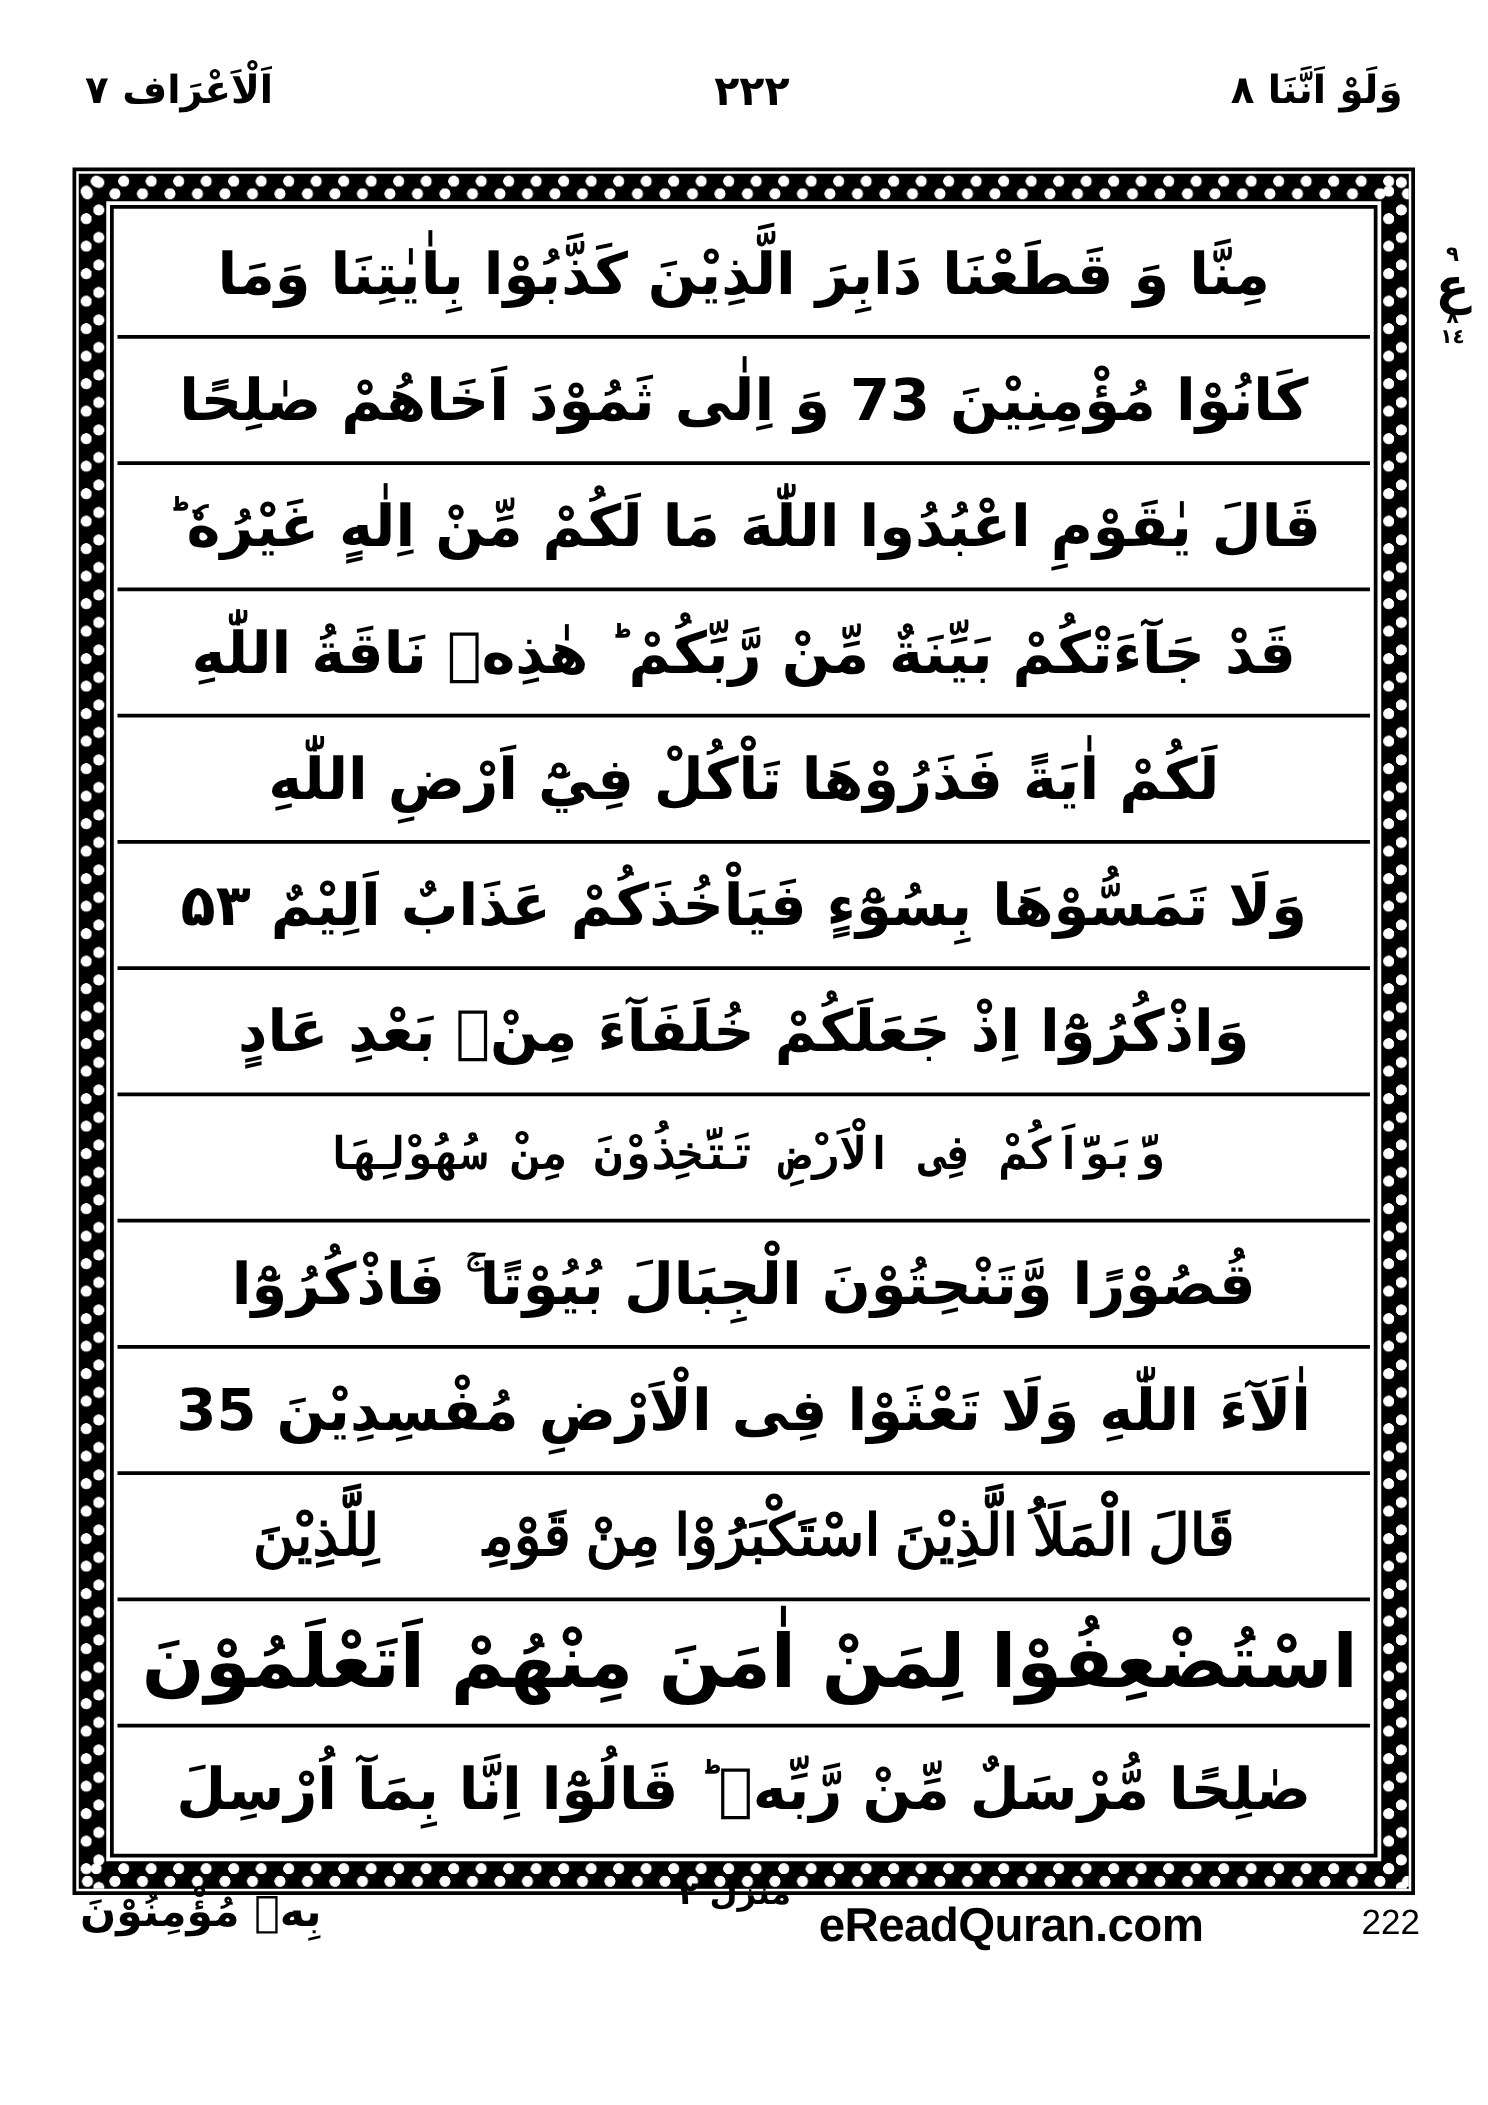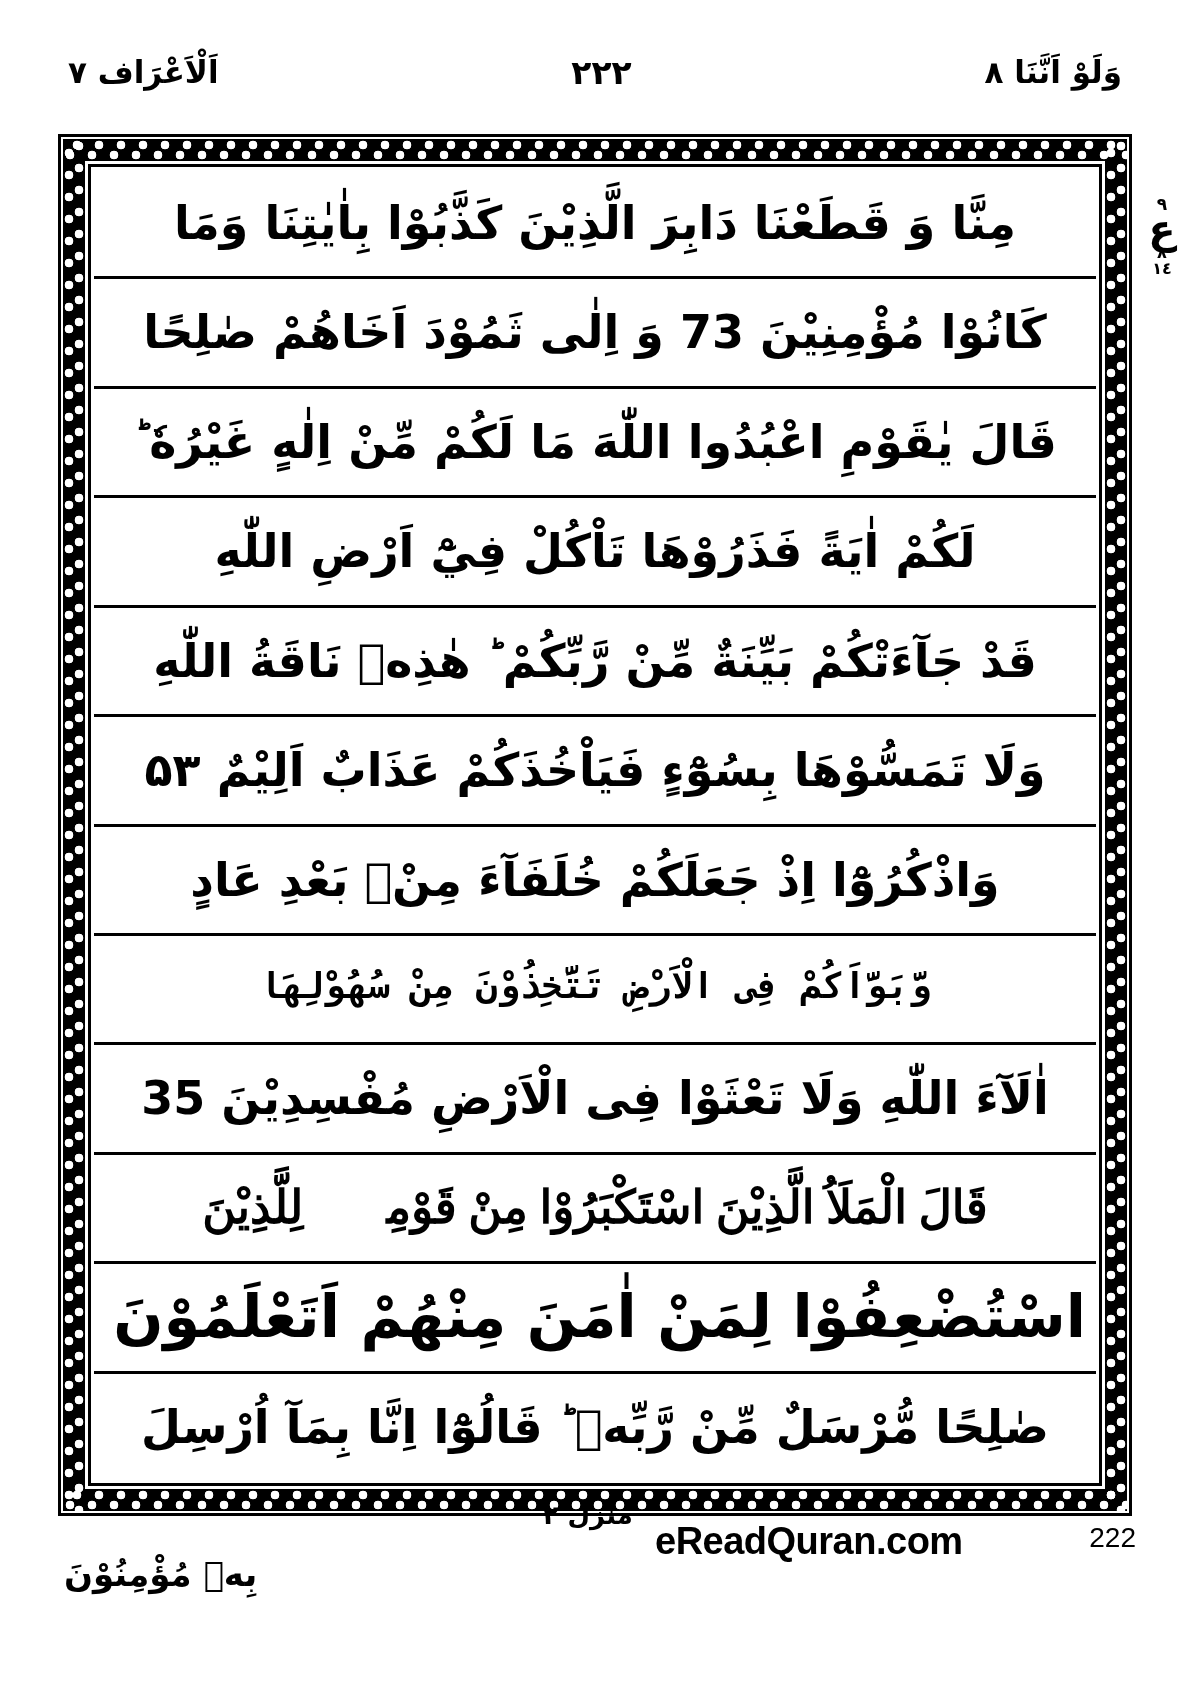--- a/index.html
+++ b/index.html
@@ -135,21 +135,20 @@
   .page-footer{
     position:absolute;
     left:0;right:0;top:1500px;height:160px;
   }
   .catchword{
     position:absolute;
     left:64px;top:10px;
     font-size:34px;font-weight:bold;
     direction:rtl;
     white-space:nowrap;
-    margin-top:44px;
   }
   .manzil{
     position:absolute;
     left:50%;top:0px;
     transform:translateX(-58%);
     font-size:26px;font-weight:bold;
     direction:rtl;
     white-space:nowrap;
   }
   .watermark{
@@ -198,33 +197,36 @@
     <div class="ayah-line">
       <span class="ayah-text" style="font-size: 46px;">مِنَّا وَ قَطَعْنَا دَابِرَ الَّذِيْنَ كَذَّبُوْا بِاٰيٰتِنَا وَمَا</span>
     </div>
     <div class="ayah-line">
       <span class="ayah-text" style="font-size: 46px;">كَانُوْا مُؤْمِنِيْنَ 73 وَ اِلٰى ثَمُوْدَ اَخَاهُمْ صٰلِحًا</span>
     </div>
     <div class="ayah-line">
       <span class="ayah-text" style="font-size: 46px;">قَالَ يٰقَوْمِ اعْبُدُوا اللّٰهَ مَا لَكُمْ مِّنْ اِلٰهٍ غَيْرُهٗ ؕ</span>
     </div>
     <div class="ayah-line">
+      <span class="ayah-text" style="font-size: 46px;">قَدْ جَآءَتْكُمْ بَيِّنَةٌ مِّنْ رَّبِّكُمْ ؕ هٰذِهٖ نَاقَةُ اللّٰهِ</span>
+    </div>
+    <div class="ayah-line">
       <span class="ayah-text" style="font-size: 46px;">لَكُمْ اٰيَةً فَذَرُوْهَا تَاْكُلْ فِيْٓ اَرْضِ اللّٰهِ</span>
     </div>
     <div class="ayah-line">
-      <span class="ayah-text" style="font-size: 46px;">قَدْ جَآءَتْكُمْ بَيِّنَةٌ مِّنْ رَّبِّكُمْ ؕ هٰذِهٖ نَاقَةُ اللّٰهِ</span>
-    </div>
-    <div class="ayah-line">
       <span class="ayah-text" style="font-size: 46px;">وَلَا تَمَسُّوْهَا بِسُوْٓءٍ فَيَاْخُذَكُمْ عَذَابٌ اَلِيْمٌ ۵۳</span>
     </div>
     <div class="ayah-line">
       <span class="ayah-text" style="font-size: 46px;">وَاذْكُرُوْٓا اِذْ جَعَلَكُمْ خُلَفَآءَ مِنْۢ بَعْدِ عَادٍ</span>
     </div>
     <div class="ayah-line">
       <span class="ayah-text" style="font-size: 36px; font-family: Liberation Mono, monospace;">وَّبَوَّاَكُمْ فِى الْاَرْضِ تَتَّخِذُوْنَ مِنْ سُهُوْلِهَا</span>
+    </div>
+    <div class="ayah-line">
+      <span class="ayah-text" style="font-size: 46px;">قُصُوْرًا وَّتَنْحِتُوْنَ الْجِبَالَ بُيُوْتًا ۚ فَاذْكُرُوْٓا</span>
     </div>
     <div class="ayah-line">
       <span class="ayah-text" style="font-size: 46px;">اٰلَآءَ اللّٰهِ وَلَا تَعْثَوْا فِى الْاَرْضِ مُفْسِدِيْنَ 35</span>
     </div>
     <div class="ayah-line">
       <span class="ayah-text" style="font-size: 46px; font-family: Liberation Serif, serif;">قَالَ الْمَلَاُ الَّذِيْنَ اسْتَكْبَرُوْا مِنْ قَوْمِهٖ لِلَّذِيْنَ</span>
     </div>
     <div class="ayah-line">
       <span class="ayah-text" style="font-size: 59px;">اسْتُضْعِفُوْا لِمَنْ اٰمَنَ مِنْهُمْ اَتَعْلَمُوْنَ اَنَّ</span>
     </div>

